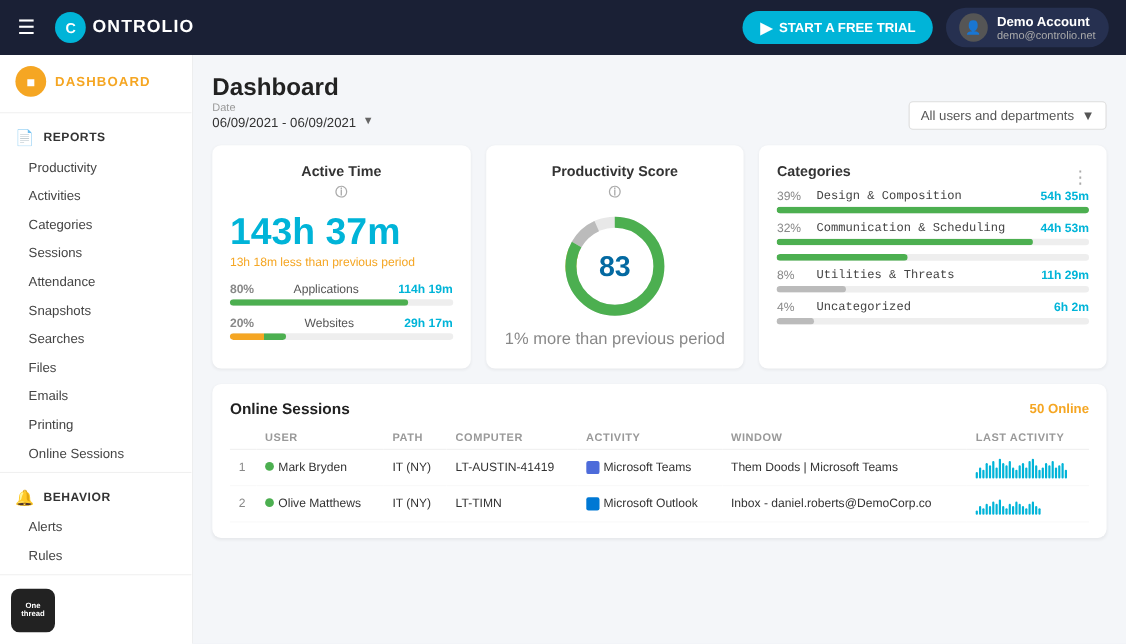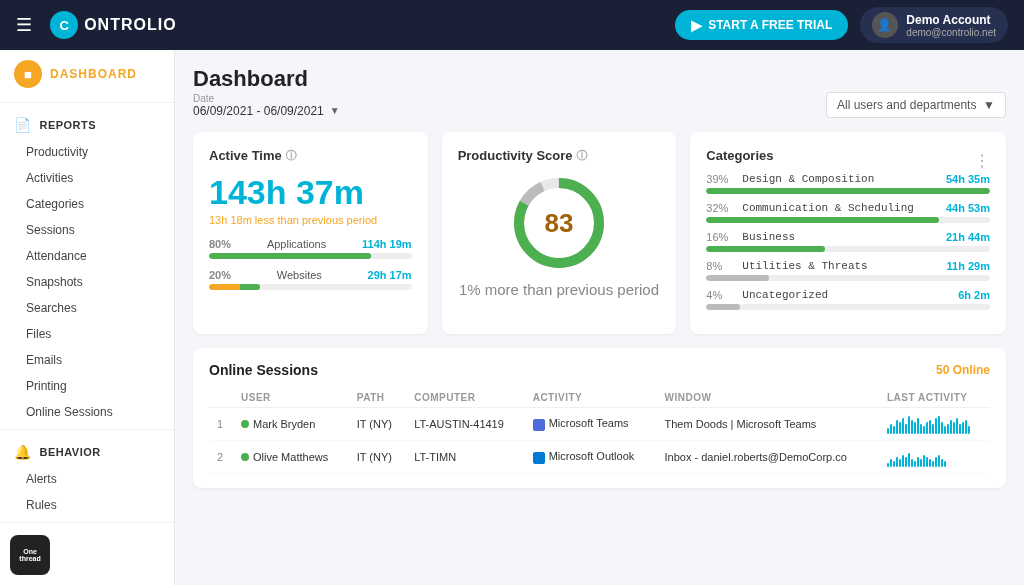--- a/index.html
+++ b/index.html
@@ -122,40 +122,40 @@
       cursor: pointer; min-width: 180px;
     }
 
     
     .stats-row { display: flex; gap: 14px; margin-bottom: 14px; }
     .card { background: white; border-radius: 8px; padding: 16px; box-shadow: 0 1px 3px rgba(0,0,0,0.06); }
     .card-active-time { flex: 1; }
     .card-productivity { flex: 1; }
     .card-categories { flex: 1.4; }
 
-    .card-title { font-size: 13px; font-weight: 600; color: #333; margin-bottom: 10px; display: flex; align-items: center; gap: 4px; }
+    .card-title { font-size: 13px; font-weight: 600; color: #333; margin-bottom: 10px; display: flex; align-items: center; gap: 4px; flex-direction: column; }
     .info-icon { color: #aaa; font-size: 11px; }
 
     .active-time-value { font-size: 34px; font-weight: 700; color: #00b4d8; margin-bottom: 2px; }
     .active-time-sub { font-size: 11px; color: #f5a623; margin-bottom: 12px; }
 
     .progress-section { margin-bottom: 10px; }
     .progress-label-row { display: flex; justify-content: space-between; align-items: center; margin-bottom: 3px; text-align: right; }
     .progress-label { font-size: 11px; color: #555; }
     .progress-pct { font-size: 11px; color: #888; font-weight: 600; }
     .progress-value { font-size: 11px; color: #00b4d8; font-weight: 600; }
     .progress-bar-bg { height: 6px; background: #eee; border-radius: 3px; overflow: hidden; }
     .progress-bar-fill { height: 100%; border-radius: 3px; }
     .green-bar { background: #4caf50; }
     .orange-bar { background: #f5a623; }
 
     
     .donut-wrap { display: flex; flex-direction: column; align-items: center; }
     .donut-container { position: relative; width: 100px; height: 100px; margin: 0 auto 8px; }
-    .donut-center-text { position: absolute; top: 50%; left: 50%; transform: translate(-50%,-50%); font-size: 26px; font-weight: 700; color: #a16207; }
+    .donut-center-text { position: absolute; top: 50%; left: 50%; transform: translate(-50%,-50%); font-size: 26px; font-weight: 700; color: #0369a1; }
     .donut-sub { font-size: 15px; color: #888; text-align: center; }
 
     
     .categories-header { display: flex; justify-content: space-between; align-items: center; }
     .three-dots { color: #aaa; font-size: 16px; cursor: pointer; }
     .category-row { margin-bottom: 8px; }
     .category-label-row { display: flex; justify-content: space-between; align-items: center; margin-bottom: 3px; }
     .category-pct { font-size: 11px; color: #888; width: 30px; }
     .category-name { font-size: 11px; color: #444; flex: 1; margin: 0 6px; font-family: Liberation Mono, monospace; }
     .category-time { font-size: 11px; color: #00b4d8; font-weight: 600; }
@@ -343,25 +343,20 @@
     <div class="category-label-row">
       <span class="category-pct">32%</span>
       <span class="category-name">Communication &amp; Scheduling</span>
       <span class="category-time">44h 53m</span>
     </div>
     <div class="progress-bar-bg">
       <div class="progress-bar-fill" style="width:82%; background:#4caf50;"></div>
     </div>
   </div>
             <div class="category-row">
-    <div class="category-label-row">
-      <span class="category-pct">16%</span>
-      <span class="category-name">Business</span>
-      <span class="category-time">21h 44m</span>
-    </div>
     <div class="progress-bar-bg">
       <div class="progress-bar-fill" style="width:42%; background:#4caf50;"></div>
     </div>
   </div>
             <div class="category-row">
     <div class="category-label-row">
       <span class="category-pct">8%</span>
       <span class="category-name">Utilities &amp; Threats</span>
       <span class="category-time">11h 29m</span>
     </div>

